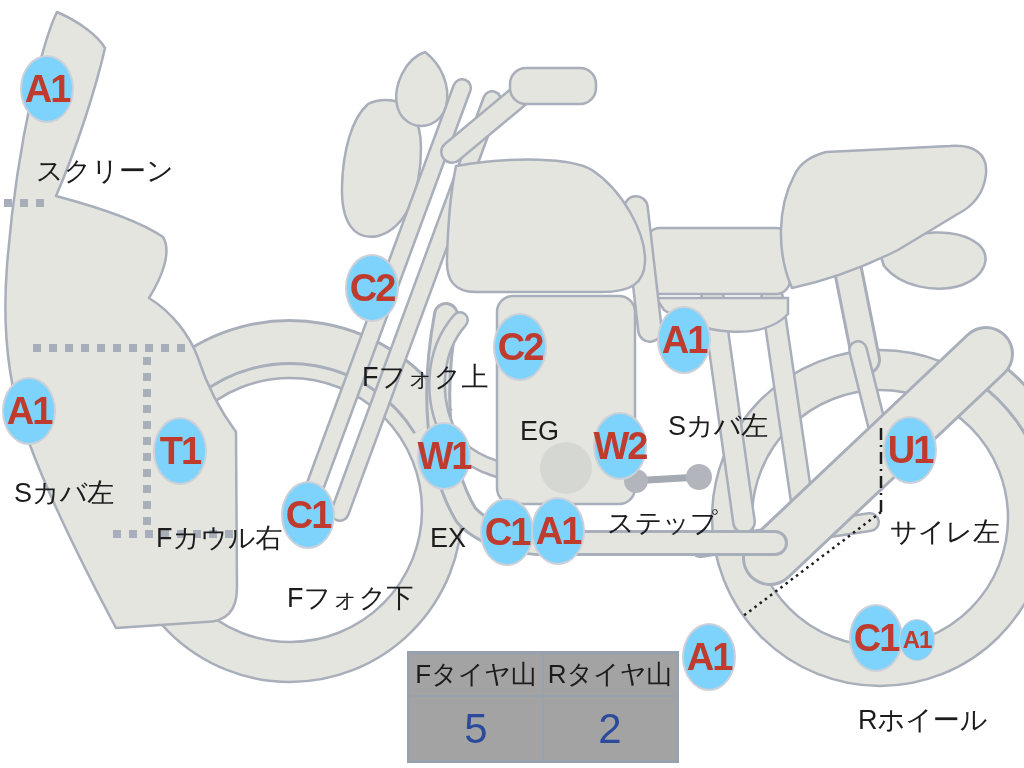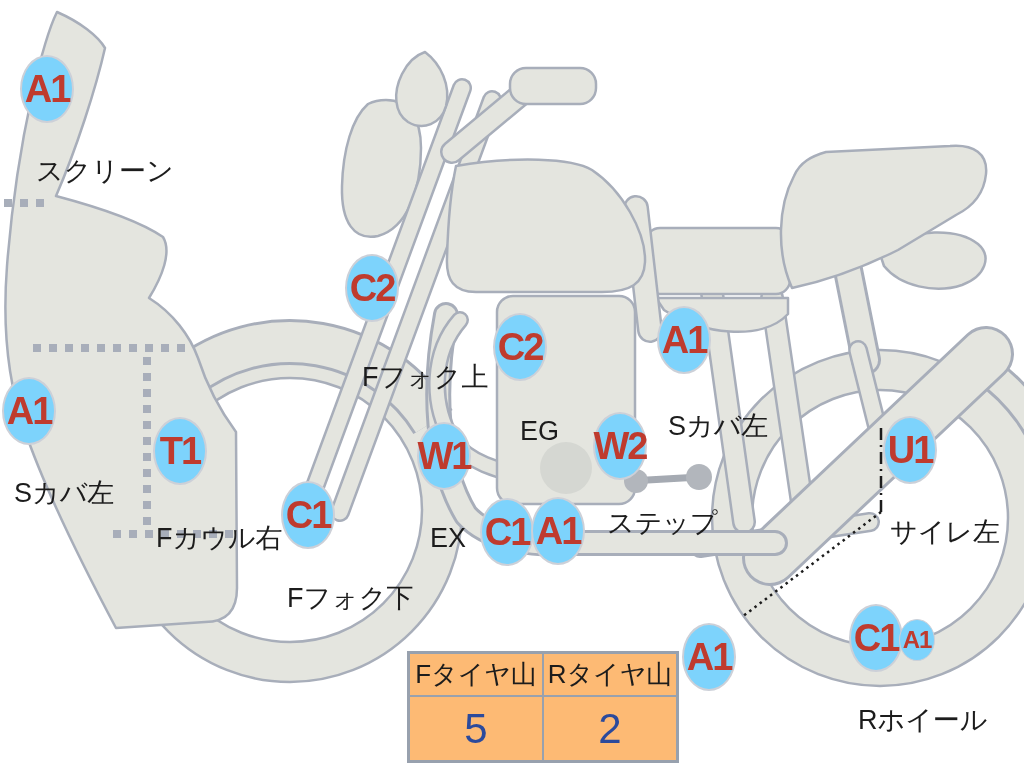--- a/index.html
+++ b/index.html
@@ -15,21 +15,21 @@
     color:#bf3b2e;font-size:38px;font-weight:600;letter-spacing:-2px;
     transform:translate(-50%,-50%);z-index:5;line-height:1;
   }
   .badge.small{width:36px;height:42px;font-size:24px;border-width:1.5px;letter-spacing:-1px;}
   .lbl{
     position:absolute;font-size:27px;font-weight:500;color:#1c1c1c;
     white-space:nowrap;z-index:5;line-height:1.1;margin-top:35px;
   }
   .tbl{
     position:absolute;left:407px;top:651px;width:272px;z-index:6;
-    border:3px solid #98a1ae;background:#fdba74;box-sizing:border-box;
+    border:3px solid #98a1ae;background:#a3a3a3;box-sizing:border-box;
   }
   .tbl-row{display:flex;}
   .tbl-cell{flex:1;display:flex;align-items:center;justify-content:center;box-sizing:border-box;}
   .tbl-cell.first{border-right:2px solid #98a1ae;}
   .tbl-row.hdr .tbl-cell{height:43px;font-size:26px;color:#1c1c1c;border-bottom:2px solid #98a1ae;}
   .tbl-row.val .tbl-cell{height:63px;font-size:42px;color:#2b4a9c;}
 </style>
 </head>
 <body>
 

